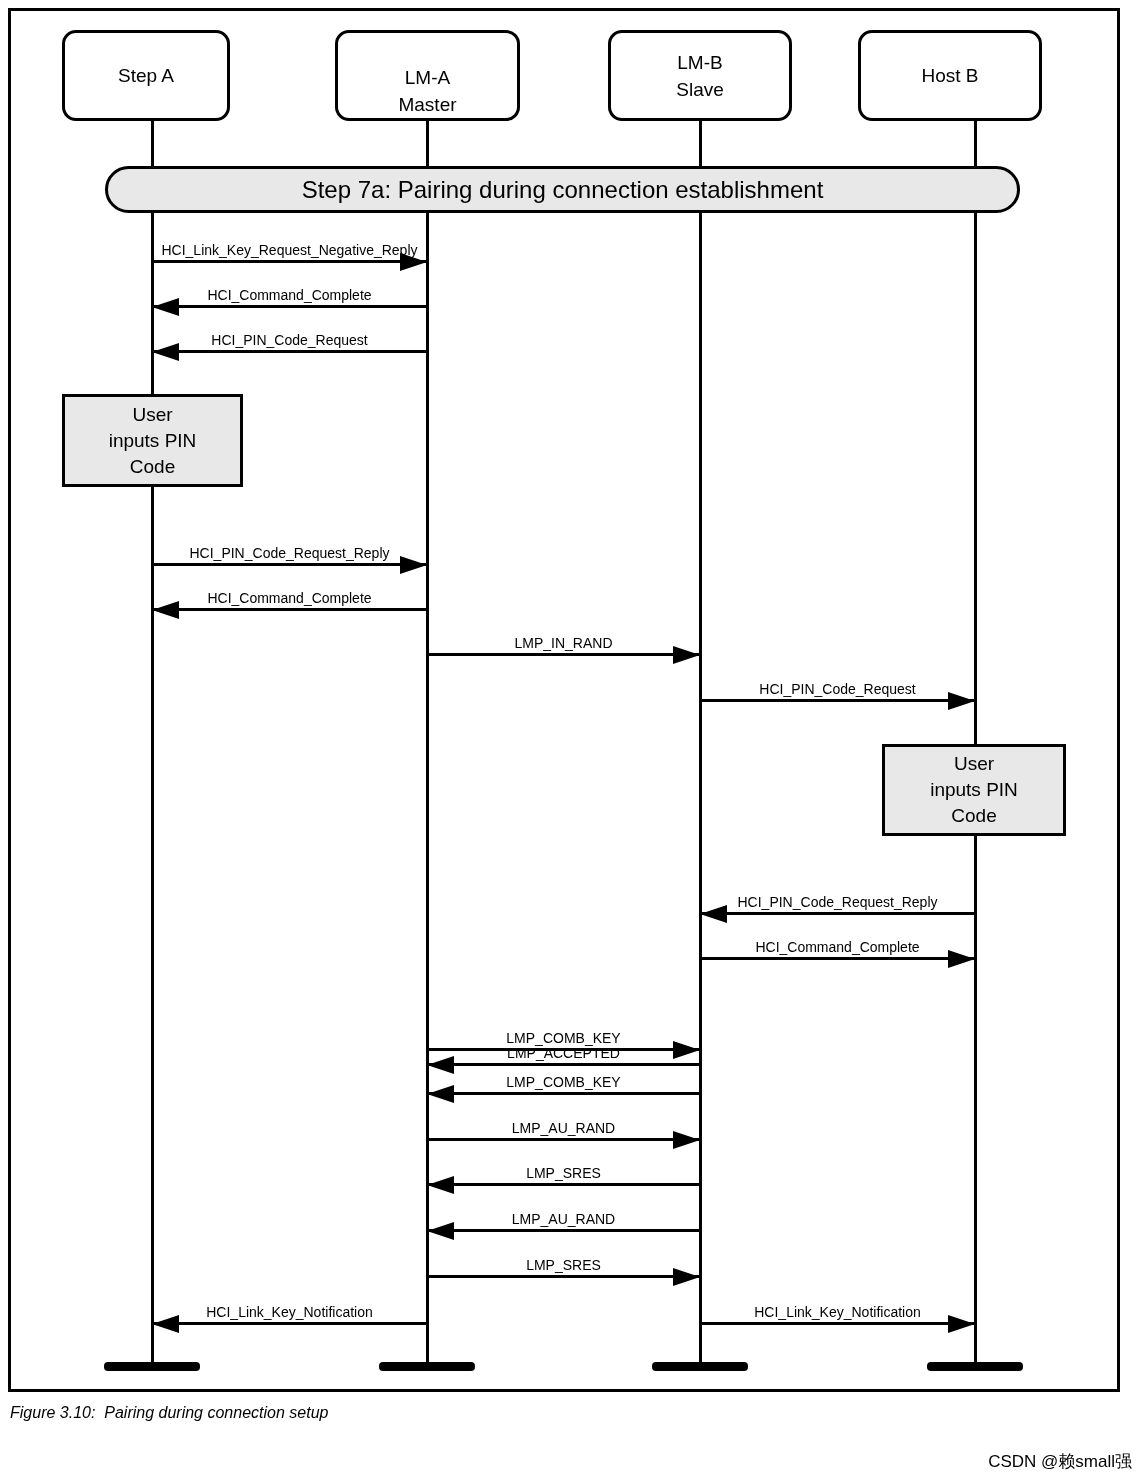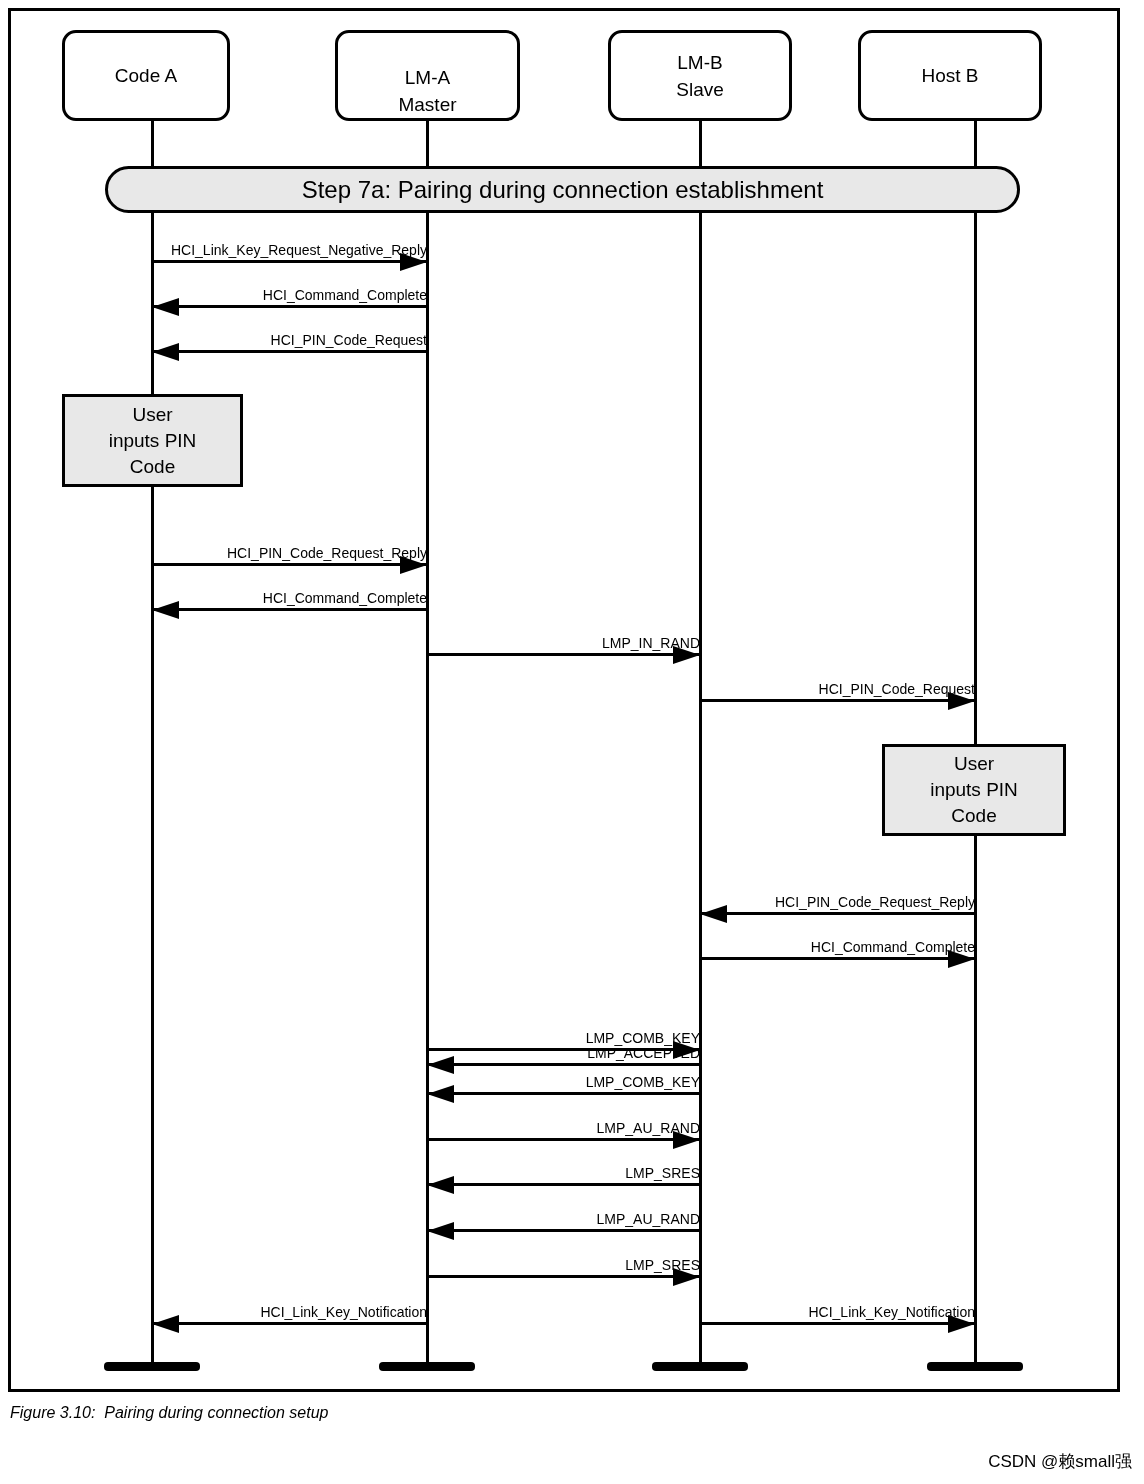--- a/index.html
+++ b/index.html
@@ -44,21 +44,21 @@
     box-sizing: border-box;
     display: flex; flex-direction: column; align-items: center; justify-content: center;
     font-size: 19px; line-height: 26px; text-align: center;
   }
   .msg { position: absolute; height: 3px; }
   .msg-line {
     position: absolute; left: 0; right: 0; top: 0; height: 3px; background: #000;
   }
   .msg-label {
     position: absolute; bottom: 100%; margin-bottom: 2px;
-    left: 0; width: 100%; text-align: right;
+    left: 0; width: 100%; text-align: center;
     font-size: 14px; white-space: nowrap;
   }
   .msg-head {
     position: absolute; top: -7px; width: 0; height: 0;
     border-top: 9px solid transparent; border-bottom: 9px solid transparent;
   }
   .msg-head.right { right: 0; border-left: 27px solid #000; }
   .msg-head.left  { left: 0;  border-right: 27px solid #000; }
   #figure-caption {
     position: absolute; left: 10px; top: 1404px;
@@ -81,21 +81,21 @@
     <div class="lifeline" style="left: 974px; top: 121px; height: 1246px;"></div>
   </div>
 <div id="bars-layer">
     <div class="term-bar" style="left: 104px; top: 1362px;"></div>
     <div class="term-bar" style="left: 379px; top: 1362px;"></div>
     <div class="term-bar" style="left: 652px; top: 1362px;"></div>
     <div class="term-bar" style="left: 927px; top: 1362px;"></div>
   </div>
 <div id="actors-layer">
     <div class="actor-box" style="left: 62px; width: 168px;">
-      <span>Code A</span>
+      <span>Step A</span>
     </div>
     <div class="actor-box" style="left: 335px; width: 185px; justify-content: flex-end;">
       <span>LM-A</span>
       <span>Master</span>
     </div>
     <div class="actor-box" style="left: 608px; width: 184px;">
       <span>LM-B</span>
       <span>Slave</span>
     </div>
     <div class="actor-box" style="left: 858px; width: 184px;">

